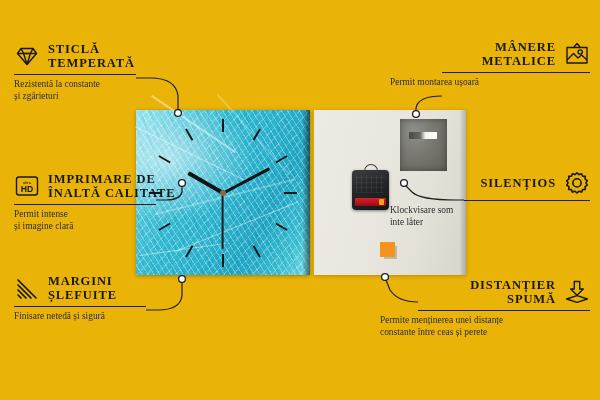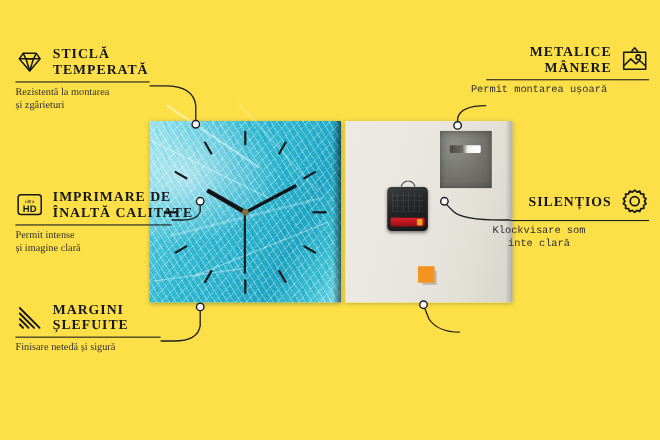--- a/index.html
+++ b/index.html
@@ -9,21 +9,21 @@
     height: 400px;
     overflow: hidden;
     font-family: "Liberation Serif", serif;
     background: #ffffff;
   }
 
   #stage {
     position: relative;
     width: 600px;
     height: 400px;
-    background: #fde047;
+    background: #eab308;
   }
 
   
 
   .product-wrap {
     position: absolute;
     left: 136px;
     top: 110px;
     width: 330px;
     height: 165px;
@@ -212,21 +212,21 @@
   }
 
   .callout .sub {
     font-family: "Liberation Serif", serif;
     font-size: 9.4px;
     line-height: 1.28;
     color: #2c2e30;
     margin-top: 3px;
     white-space: nowrap;
   }
-  .callout.right .sub { text-align: center; font-family: Liberation Mono, monospace; }
+  .callout.right .sub { text-align: left; }
 
   .ico { width: 26px; height: 26px; flex: 0 0 26px; text-decoration: underline; }
   .ico svg { display: block; width: 26px; height: 26px; }
 
   
   #c-sticla      { left: 14px;  top: 42px;  width: 190px; }
   #c-imprimare   { left: 14px;  top: 172px; width: 190px; }
   #c-margini     { left: 14px;  top: 274px; width: 190px; }
   #c-manere      { right: 10px; top: 40px;  width: 200px; }
   #c-mecanism    { right: 10px; top: 170px; width: 200px; }
@@ -321,21 +321,21 @@
         </g>
           </svg>
       </span>
       <div class="titles">
         <div>STICLĂ</div>
         <div>TEMPERATĂ</div>
       </div>
     </div>
     <div class="rule"></div>
     <div class="sub">
-      <div>Rezistentă la montarea</div>
+      <div>Rezistentă la constante</div>
       <div>și zgârieturi</div>
     </div>
   </div>
 
   <div class="callout left" id="c-imprimare">
     <div class="head">
       <span class="ico">
         <svg viewBox="0 0 26 26">
           <rect x="2.5" y="4" width="21" height="18" rx="2.5" fill="none" stroke="#161718" stroke-width="1.4"></rect>
           <text x="13" y="11.2" text-anchor="middle" font-family="Liberation Sans, sans-serif" font-size="4.4" fill="#161718">ultra</text>
@@ -373,22 +373,22 @@
     </div>
     <div class="rule"></div>
     <div class="sub">
       <div>Finisare netedă și sigură</div>
     </div>
   </div>
 
   <div class="callout right" id="c-manere">
     <div class="head">
       <div class="titles">
+        <div>MÂNERE</div>
         <div>METALICE</div>
-        <div>MÂNERE</div>
       </div>
       <span class="ico">
         <svg viewBox="0 0 26 26">
             <g fill="none" stroke="#161718" stroke-width="1.4" stroke-linejoin="round">
           <path d="M10 6 L13 2.5 L16 6"></path>
           <rect x="3" y="6.5" width="20" height="15.5"></rect>
           <path d="M3 19 L9.5 12.5 L14 17 L17.5 14 L23 19"></path>
           <circle cx="16.2" cy="11" r="2.1"></circle>
         </g>
           </svg>
@@ -413,18 +413,39 @@
                    L10.9 21.2 L8.4 22.1 L7.4 19.6 L4.7 19.4 L4.9 16.7 L2.7 15.2 L4.1 12.9
                    L2.7 10.6 L4.9 9.1 L4.7 6.4 L7.4 6.2 L8.4 3.7 L10.9 4.6 Z"></path>
           <circle cx="13" cy="12.9" r="4.1"></circle>
         </g>
           </svg>
       </span>
     </div>
     <div class="rule"></div>
     <div class="sub">
       <div>Klockvisare som</div>
-      <div>inte clară</div>
-    </div>
-  </div>
-
+      <div>inte låter</div>
+    </div>
+  </div>
+
+  <div class="callout right" id="c-distantier">
+    <div class="head">
+      <div class="titles">
+        <div>DISTANȚIER</div>
+        <div>SPUMĂ</div>
+      </div>
+      <span class="ico">
+        <svg viewBox="0 0 26 26">
+            <g fill="none" stroke="#161718" stroke-width="1.4" stroke-linejoin="round">
+          <path d="M10.3 2.5 H15.7 V10 H19.3 L13 16.2 L6.7 10 H10.3 Z"></path>
+          <path d="M13 16.6 L2.6 20 L13 23.4 L23.4 20 Z"></path>
+        </g>
+          </svg>
+      </span>
+    </div>
+    <div class="rule"></div>
+    <div class="sub">
+      <div>Permite menținerea unei distanțe</div>
+      <div>constante între ceas și perete</div>
+    </div>
+  </div>
 
 </div>
 
 </body></html>

